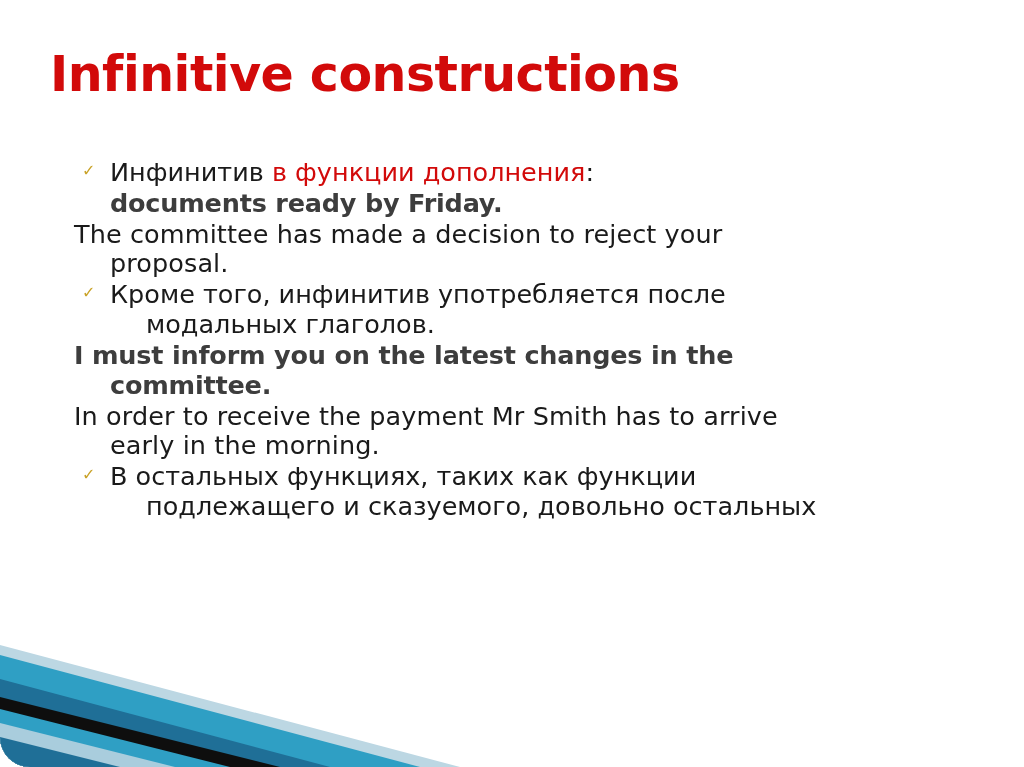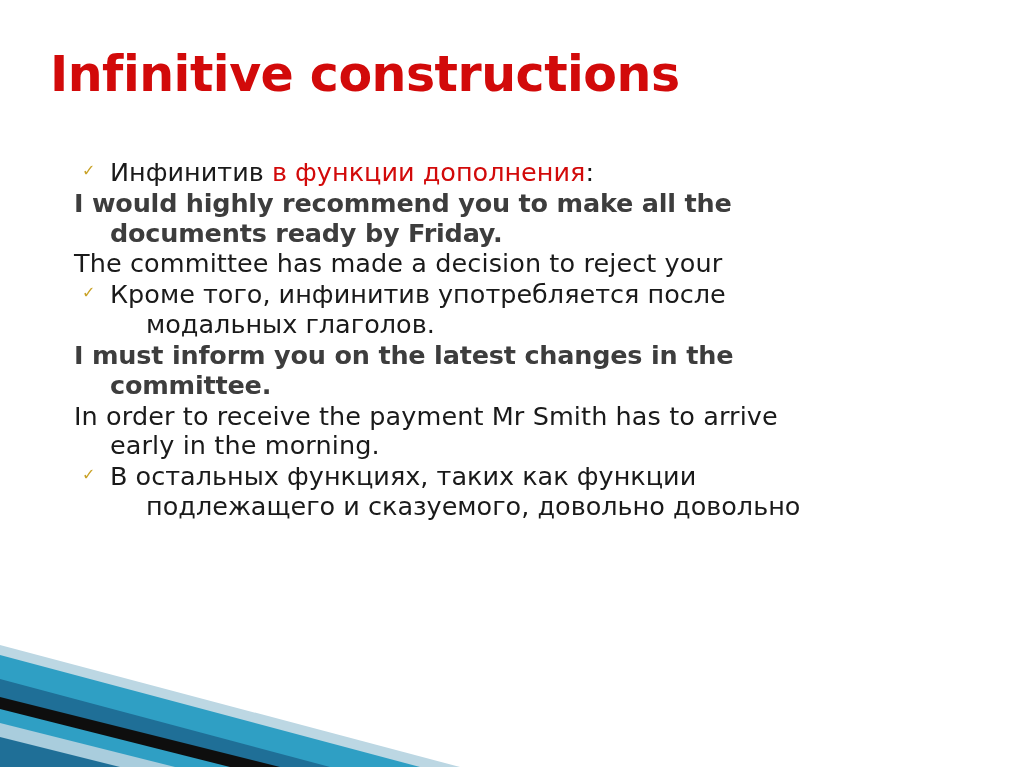--- a/index.html
+++ b/index.html
@@ -14,20 +14,21 @@
     overflow: hidden;
     position: relative;
   }
   .slide {
     position: absolute;
     inset: 0;
     width: 1024px;
     height: 767px;
     background: #ffffff;
     overflow: hidden;
+    border-radius: 30px;
   }
 
   
   .title {
     position: absolute;
     left: 50px;
     top: 48px;
     width: 930px;
     font-family: "DejaVu Sans", sans-serif;
     font-size: 49px;
@@ -102,26 +103,26 @@
   <div class="title">Infinitive constructions</div>
 
   <div class="body">
 
     <div class="line">
       <span class="tick">✓</span>
       <span>Инфинитив </span><span class="red">в функции дополнения</span><span>:</span>
     </div>
 
     <div class="line nobullet">
-      <span class="bold-gray"> I would highly recommend you to make all the</span>
       <span class="cont bold-gray">documents ready by Friday.</span>
     </div>
 
     <div class="line nobullet latin">
       <span>The committee has made a decision to reject your</span>
+      <span class="cont">proposal.</span>
     </div>
 
     <div class="line">
       <span class="tick">✓</span>
       <span>Кроме того, инфинитив употребляется после</span>
       <span class="cont">модальных глаголов.</span>
     </div>
 
     <div class="line nobullet">
       <span class="bold-gray"> I must inform you on the latest changes in the</span>
@@ -129,21 +130,21 @@
     </div>
 
     <div class="line nobullet latin">
       <span>In order to receive the payment Mr Smith has to arrive</span>
       <span class="cont">early in the morning.</span>
     </div>
 
     <div class="line">
       <span class="tick">✓</span>
       <span>В остальных функциях, таких как функции</span>
-      <span class="cont"><span class="ital">подлежащего и сказуемого</span><span>, довольно </span><span class="ital">довольно</span></span>
+      <span class="cont"><span class="ital">подлежащего и сказуемого</span><span>, довольно </span><span class="ital">остальных</span></span>
     </div>
 
   </div>
 
   <svg class="deco" viewBox="0 0 460 130" preserveAspectRatio="none">
     <polygon points="0,8 460,130 0,130" fill="#bcd7e3"></polygon>
     <polygon points="0,18 420,130 0,130" fill="#2f9fc4"></polygon>
     <polygon points="0,42 330,130 0,130" fill="#1f6f97"></polygon>
     <polygon points="0,60 280,130 0,130" fill="#0e0e0e"></polygon>
     <polygon points="0,72 230,130 0,130" fill="#2f9fc4"></polygon>

